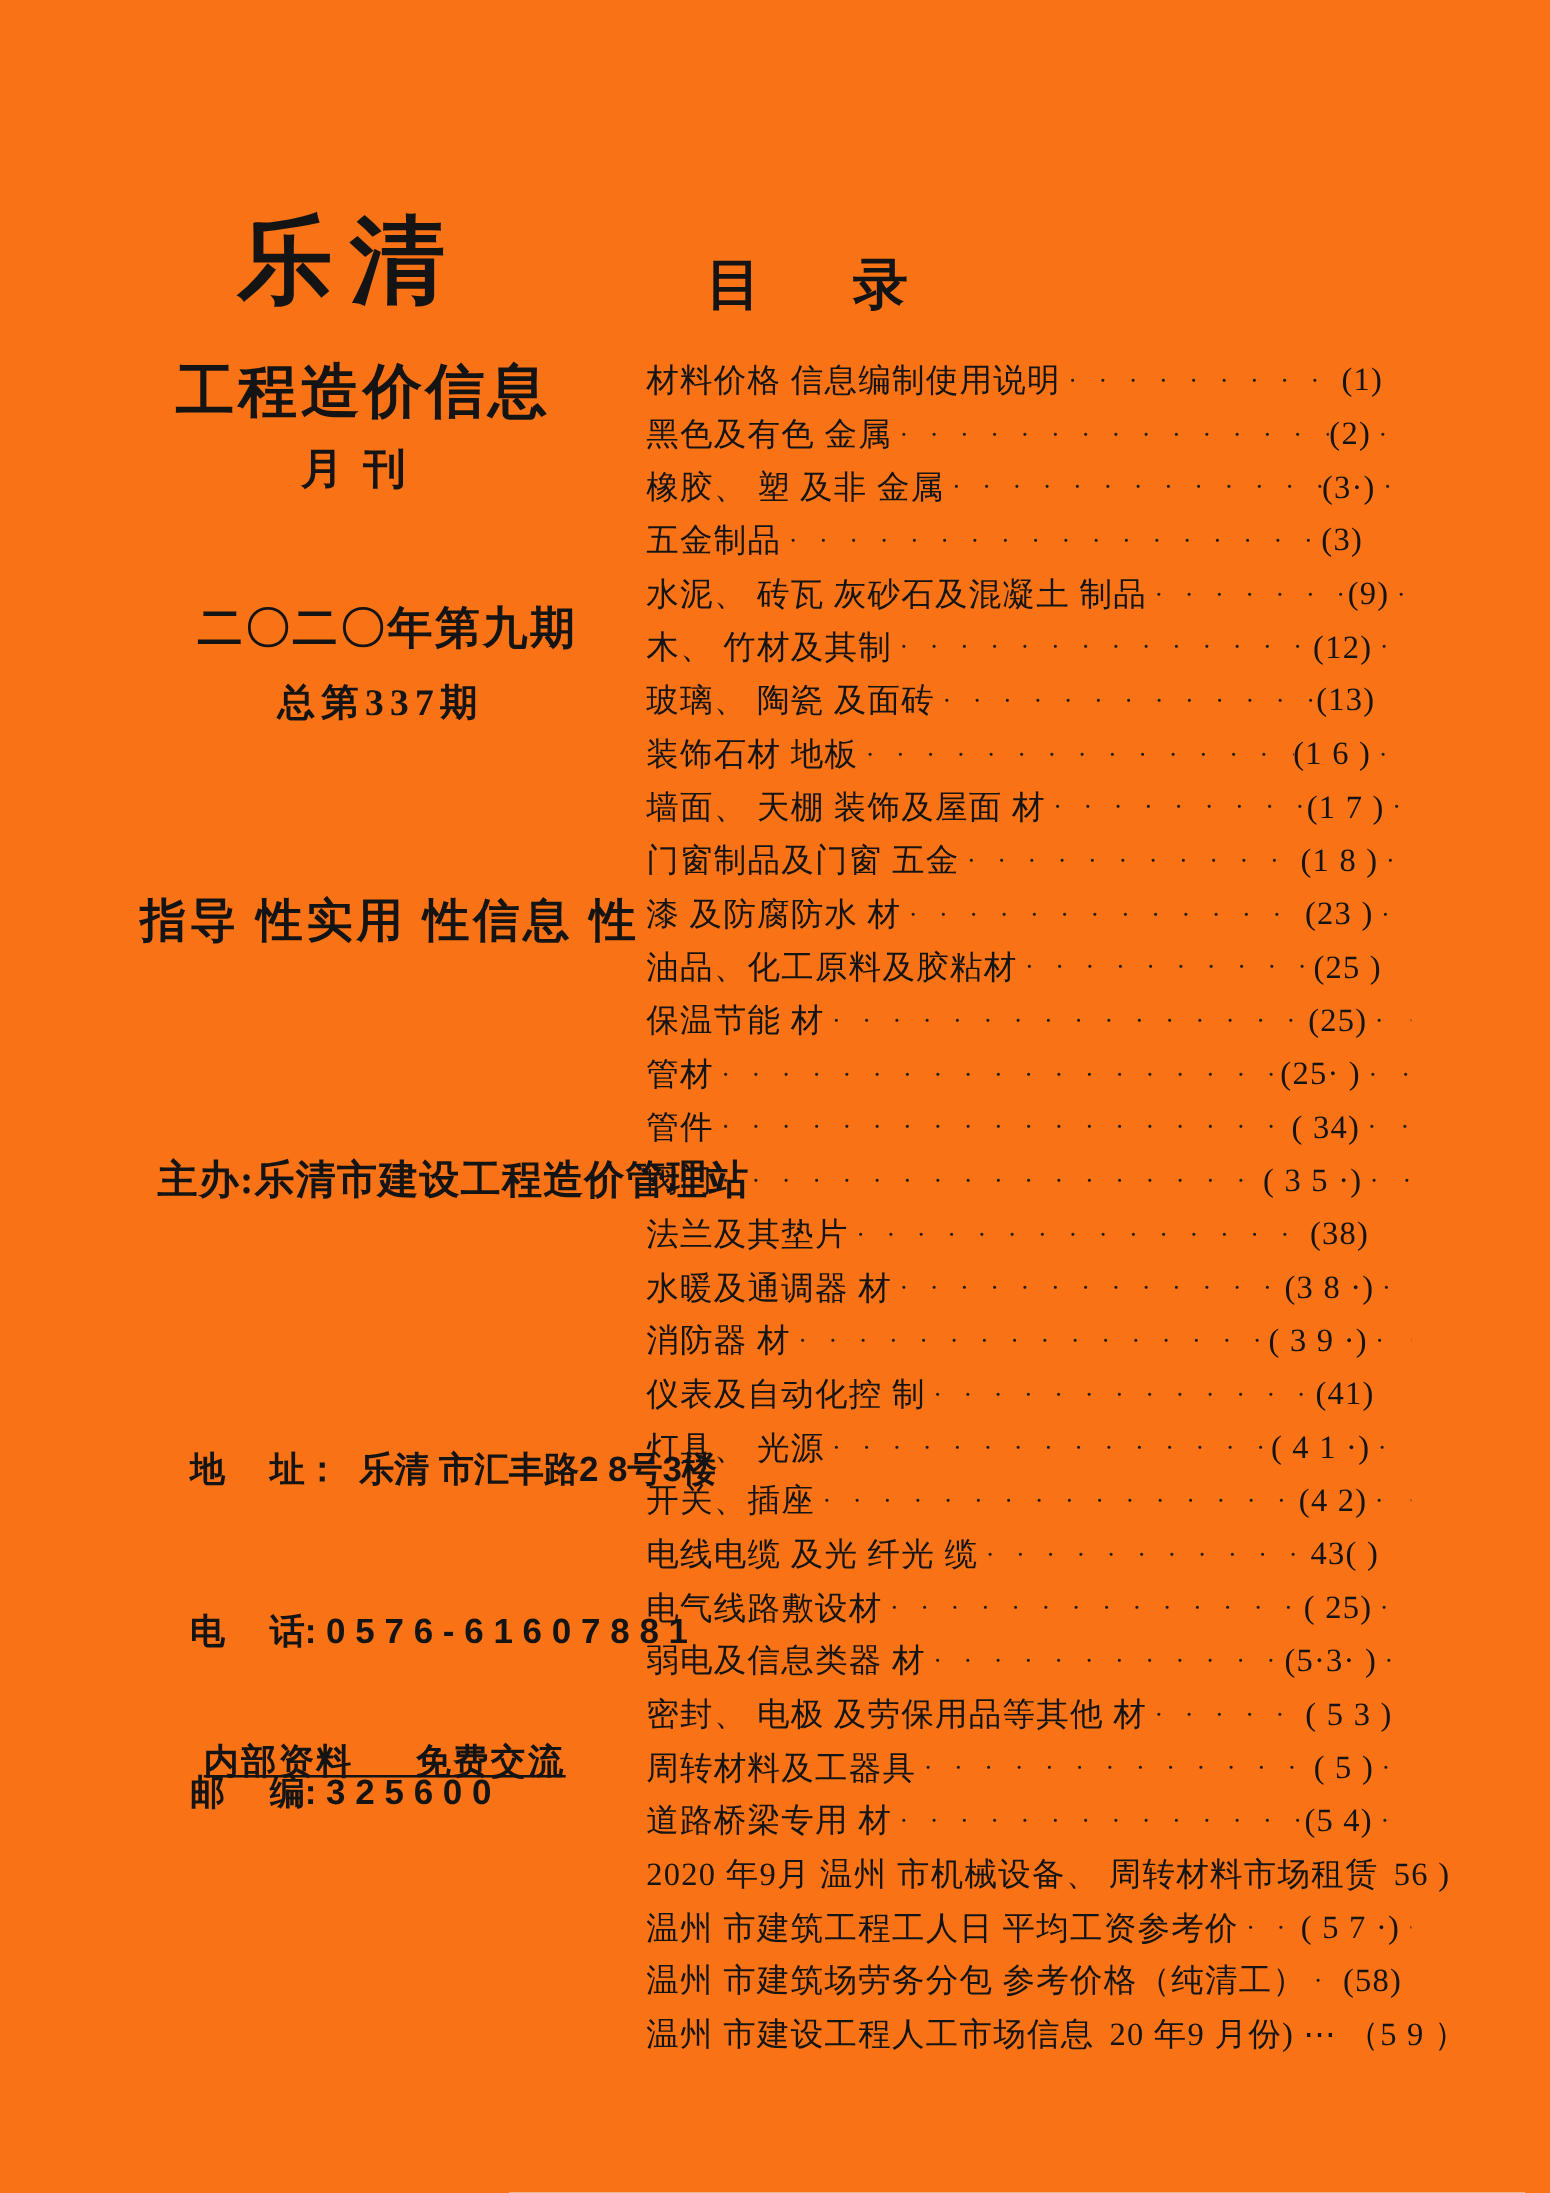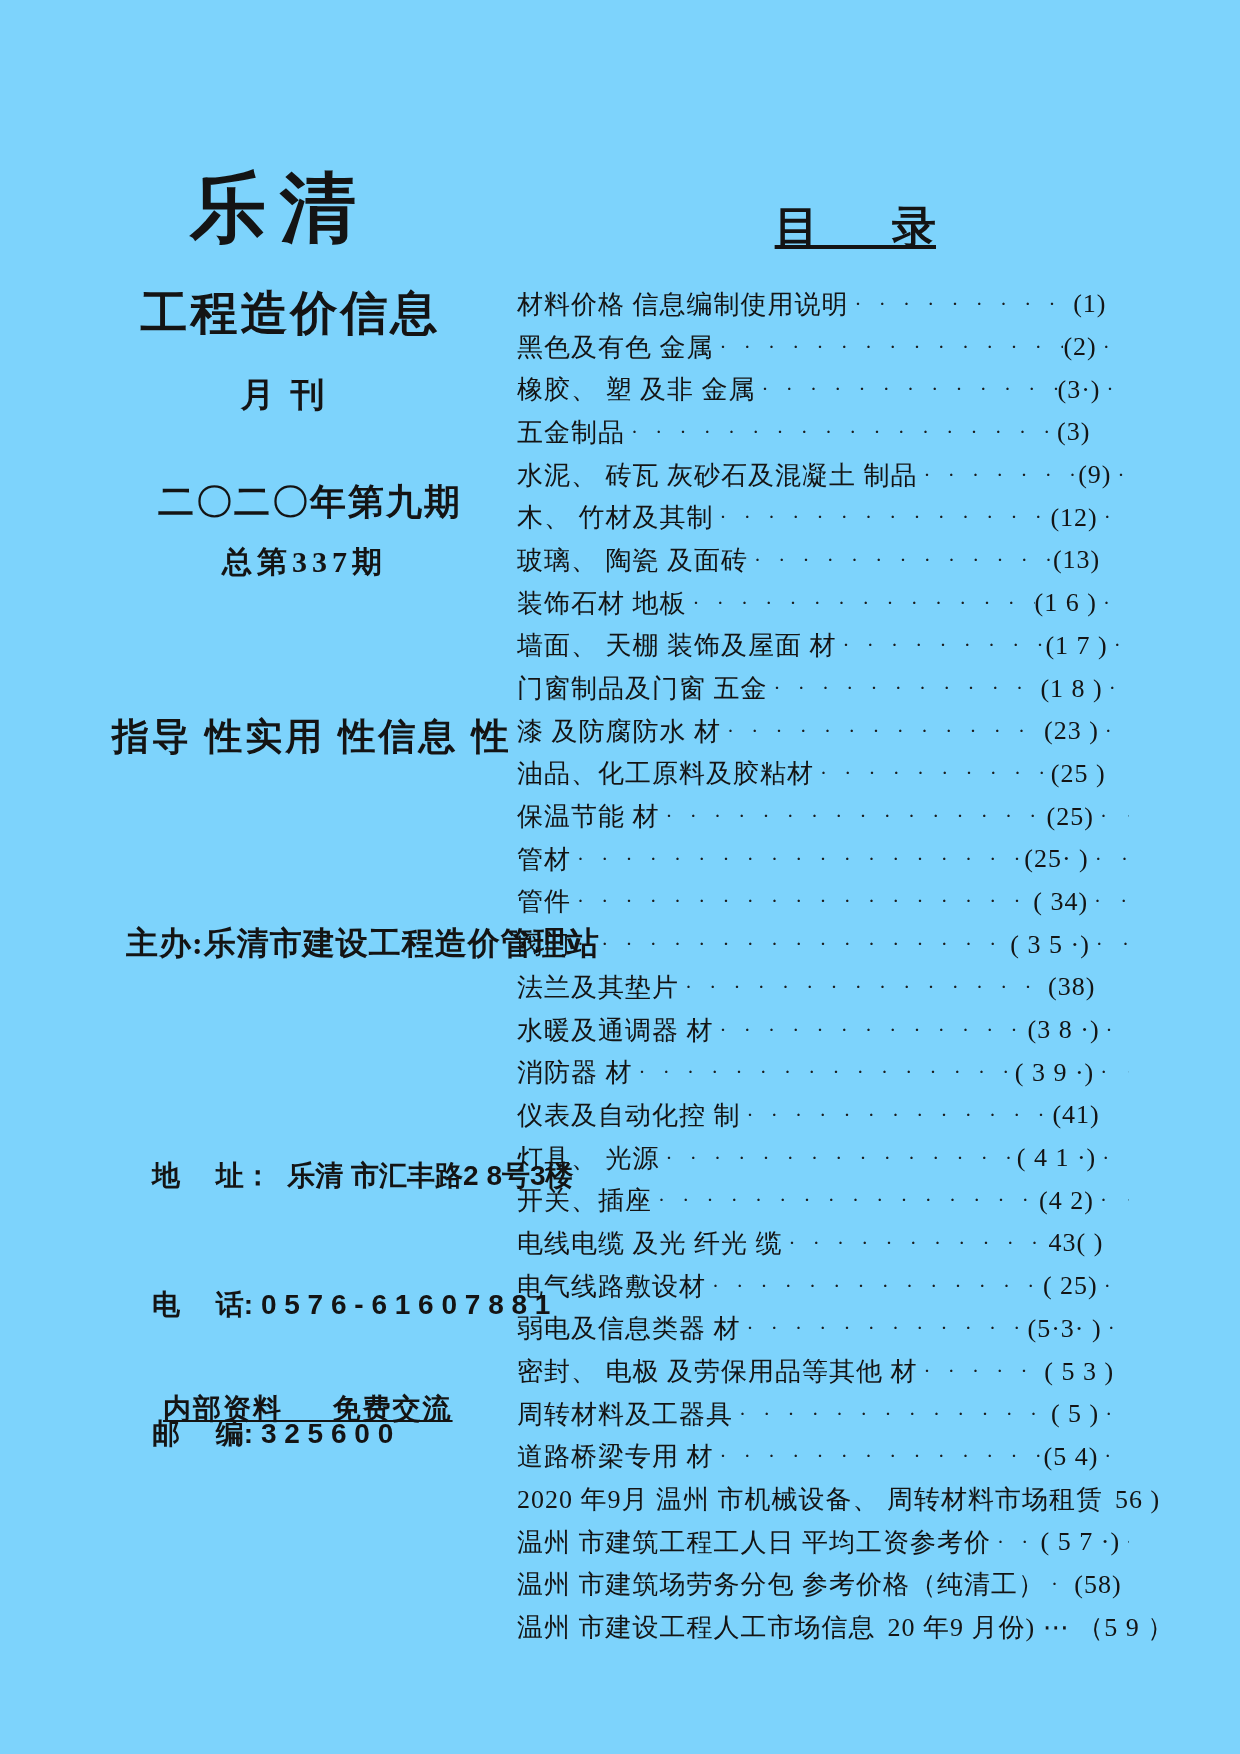--- a/index.html
+++ b/index.html
@@ -1,36 +1,36 @@
 <!DOCTYPE html>
 <html><head>
 <meta charset="utf-8">
 <style>
   html,body{margin:0;padding:0;background:#e8e8e8;}
   .page{
     position:relative;
     width:1240px;height:1754px;
-    background:#7dd3fc;
+    background:#f97316;
     color:#141414;
     overflow:hidden;
     font-family:"Liberation Serif","DejaVu Serif",serif;
   }
   
   .cover-title1{
     position:absolute;left:120px;top:158px;width:320px;
     text-align:center;font-size:76px;font-weight:bold;letter-spacing:14px;
     font-family:"Liberation Sans","DejaVu Sans",sans-serif;
   }
   .cover-title2{
     position:absolute;left:118px;top:282px;width:345px;
     text-align:center;font-size:47px;font-weight:bold;letter-spacing:3px;
     font-family:"Liberation Sans","DejaVu Sans",sans-serif;
   }
   .cover-periodical{
-    position:absolute;left:133px;top:372px;width:315px;
+    position:absolute;left:133px;top:352px;width:315px;
     text-align:center;font-size:34px;font-weight:bold;letter-spacing:16px;
     font-family:"Liberation Sans","DejaVu Sans",sans-serif;
   }
   .cover-issue-year{
     position:absolute;left:158px;top:478px;
     font-size:36px;font-weight:bold;letter-spacing:2px;
   }
   .cover-issue-total{
     position:absolute;left:222px;top:520px;
     font-size:30px;font-weight:bold;letter-spacing:5px;margin-top:22px;
@@ -51,24 +51,23 @@
     margin-left:40px;
   }
   .cover-footer{
     position:absolute;left:163px;top:1390px;
     font-size:28px;font-weight:bold;letter-spacing:2px;white-space:pre;
     font-family:"Liberation Sans","DejaVu Sans",sans-serif;
     text-decoration:underline;
   }
   
   .toc-title{
-    position:absolute;left:536px;top:198px;width:400px;
-    text-align:right;font-size:44px;font-weight:bold;white-space:pre;
-    font-family:"Liberation Sans","DejaVu Sans",sans-serif;
-    text-decoration:underline;
+    position:absolute;left:565px;top:198px;width:400px;
+    text-align:left;font-size:44px;font-weight:bold;white-space:pre;
+    font-family:"Liberation Sans","DejaVu Sans",sans-serif;
   }
   .toc-list{
     position:absolute;left:505px;top:283px;width:612px;margin-left:12px;
   }
   .row{
     display:flex;align-items:center;
     height:42.7px;font-size:26px;
   }
   .row .t{white-space:pre;letter-spacing:1px;flex:0 0 auto;}
   .row .lead{

